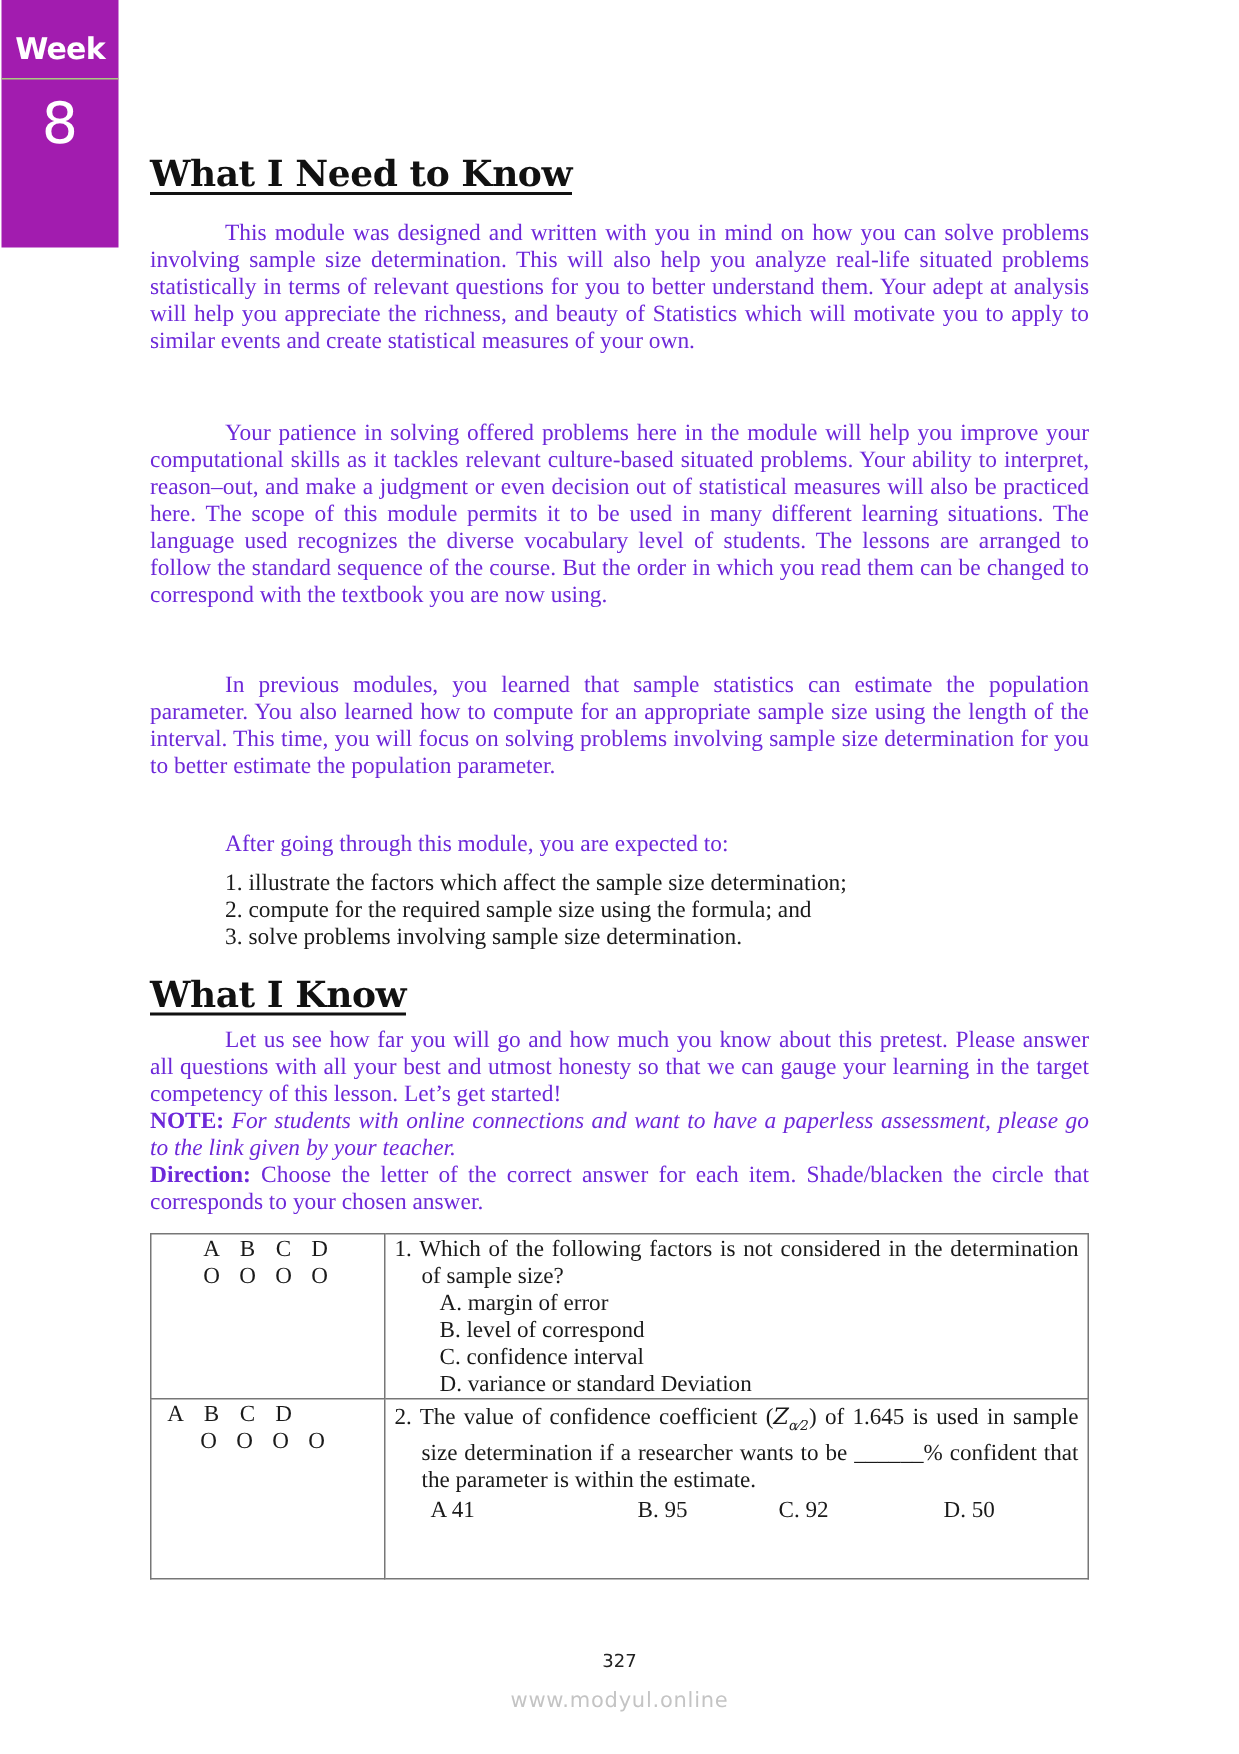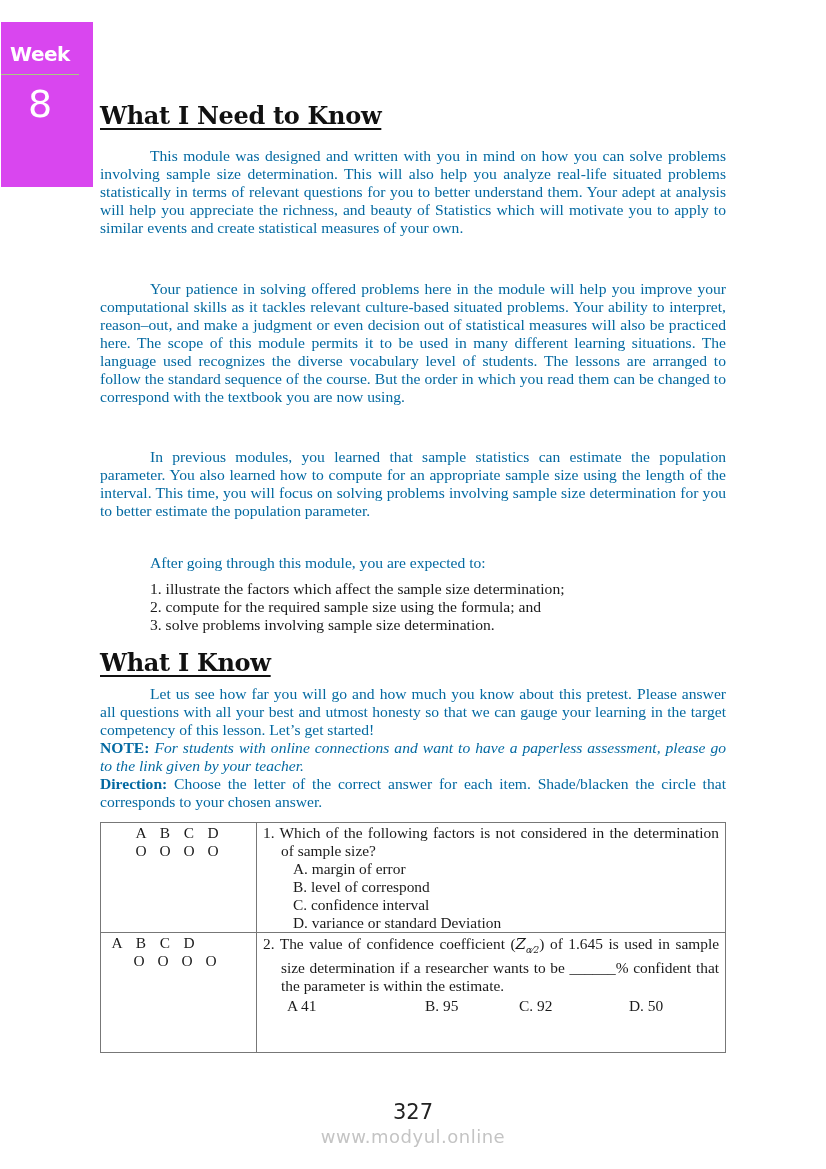--- a/index.html
+++ b/index.html
@@ -2,44 +2,43 @@
 <html><head>
 <meta charset="utf-8">
 <style>
   html, body { margin: 0; padding: 0; }
   body {
     width: 826px; height: 1169px; position: relative; background: #ffffff;
     font-family: "DejaVu Serif", "Liberation Serif", serif; color: #1a1a1a;
     overflow: hidden;
   }
   .week-tab {
-    position: absolute; left: 1px; top: 0; width: 92px; height: 165px;
-    background: #d946ef;
-    margin-top: 22px;
+    position: absolute; left: 1px; top: 0; width: 78px; height: 165px;
+    background: #a21caf;
   }
   .week-label {
     position: absolute; left: 0; top: 20px; width: 78px; text-align: center;
     color: #fff; font-family: "DejaVu Sans", sans-serif; font-weight: bold; font-size: 20px;
     letter-spacing: -0.5px;
   }
   .week-divider { position: absolute; left: 0; top: 52px; width: 78px; height: 1px; background: #a8cc80; }
   .week-num {
     position: absolute; left: 0; top: 60px; width: 78px; text-align: center;
     color: #fff; font-family: "DejaVu Sans", sans-serif; font-size: 38px; line-height: 44px;
   }
   .content { position: absolute; left: 100px; top: 0; width: 626px; }
   h1 {
     position: absolute; margin: 0; font-family: "DejaVu Serif", serif; font-weight: bold;
     font-size: 24px; text-decoration: underline; text-decoration-thickness: 2px;
     text-underline-offset: 4px; color: #111; letter-spacing: -0.3px; white-space: nowrap;
   }
   .para {
     position: absolute; left: 0; width: 626px; margin: 0;
     font-family: "Liberation Serif", serif; font-size: 15.6px; line-height: 18px;
-    text-align: justify; color: #0369a1;
+    text-align: justify; color: #6d28d9;
   }
   .indent { text-indent: 50px; }
   .list { position: absolute; left: 50px; margin: 0; padding: 0; list-style: none;
     font-family: "Liberation Serif", serif; font-size: 15.6px; line-height: 18px; }
   .note b, .direction b { font-weight: bold; }
   .note i { font-style: italic; }
   table.quiz {
     position: absolute; left: 0; top: 822px; width: 626px; border-collapse: collapse;
     font-family: "Liberation Serif", serif; font-size: 15.4px; line-height: 18px;
   }
@@ -49,23 +48,23 @@
   .bubble-grid span { text-align: center; }
   .bubble { cursor: pointer; }
   td.q { padding: 0 6px 0 6px !important; }
   .q-stem { text-align: justify; padding-left: 18px; text-indent: -18px; }
   .opts { margin-left: 30px; }
   .opt-row { display: flex; margin-left: 30px; }
   .opt-row span { display: inline-block; }
   .zfrac { font-style: italic; font-family: "DejaVu Serif", serif; font-size: 15px; margin-top: 12px; }
   .zfrac sub { font-size: 9px; }
   .page-num { position: absolute; left: 0; width: 826px; top: 1100px; text-align: center;
-    font-family: "DejaVu Sans", sans-serif; font-size: 21px; color: #222; }
+    font-family: "DejaVu Sans", sans-serif; font-size: 12px; color: #222; }
   .watermark { position: absolute; left: 0; width: 826px; top: 1126px; text-align: center;
-    font-family: "DejaVu Sans", sans-serif; font-size: 18px; color: #c4c4c4; letter-spacing: 0.5px; }
+    font-family: "DejaVu Sans", sans-serif; font-size: 14px; color: #c4c4c4; letter-spacing: 0.5px; }
 </style>
 </head>
 <body>
 
 <div class="week-tab">
   <div class="week-label">Week</div>
   <div class="week-divider"></div>
   <div class="week-num">8</div>
 </div>
 

